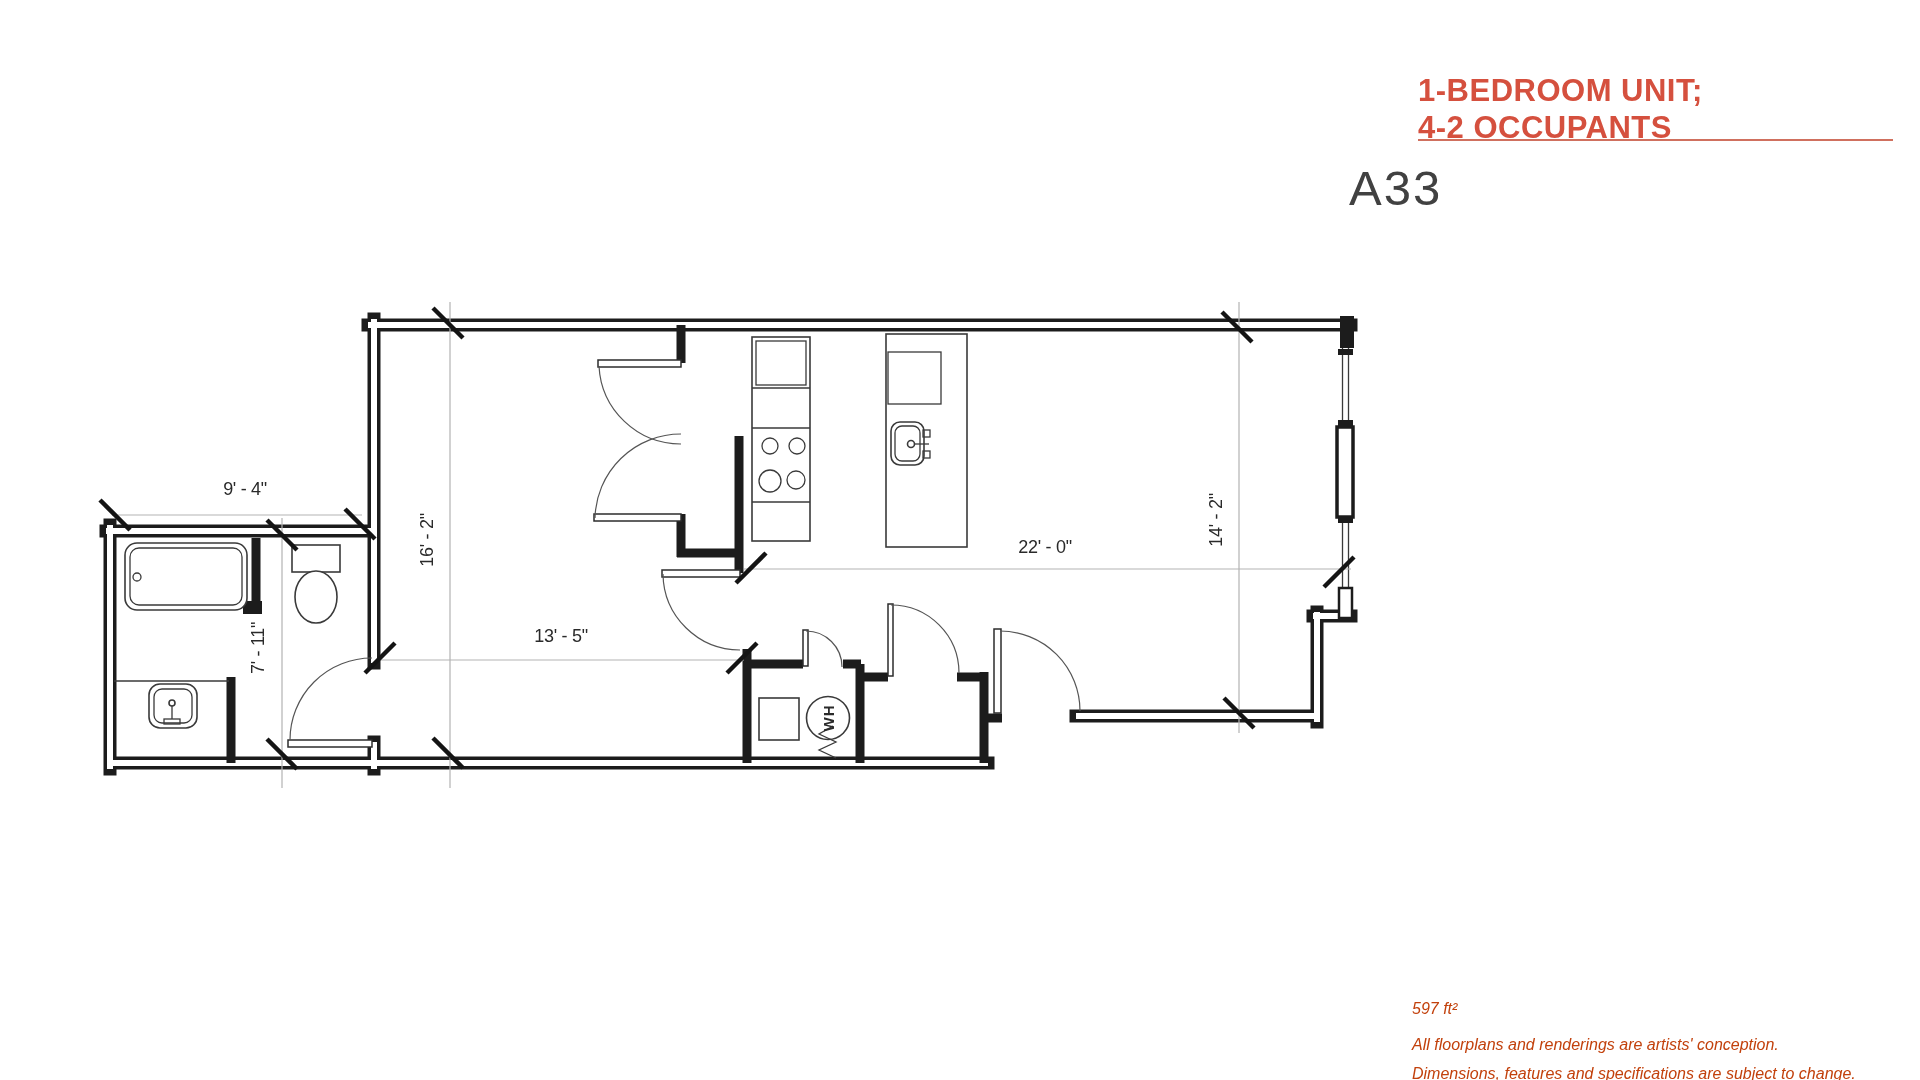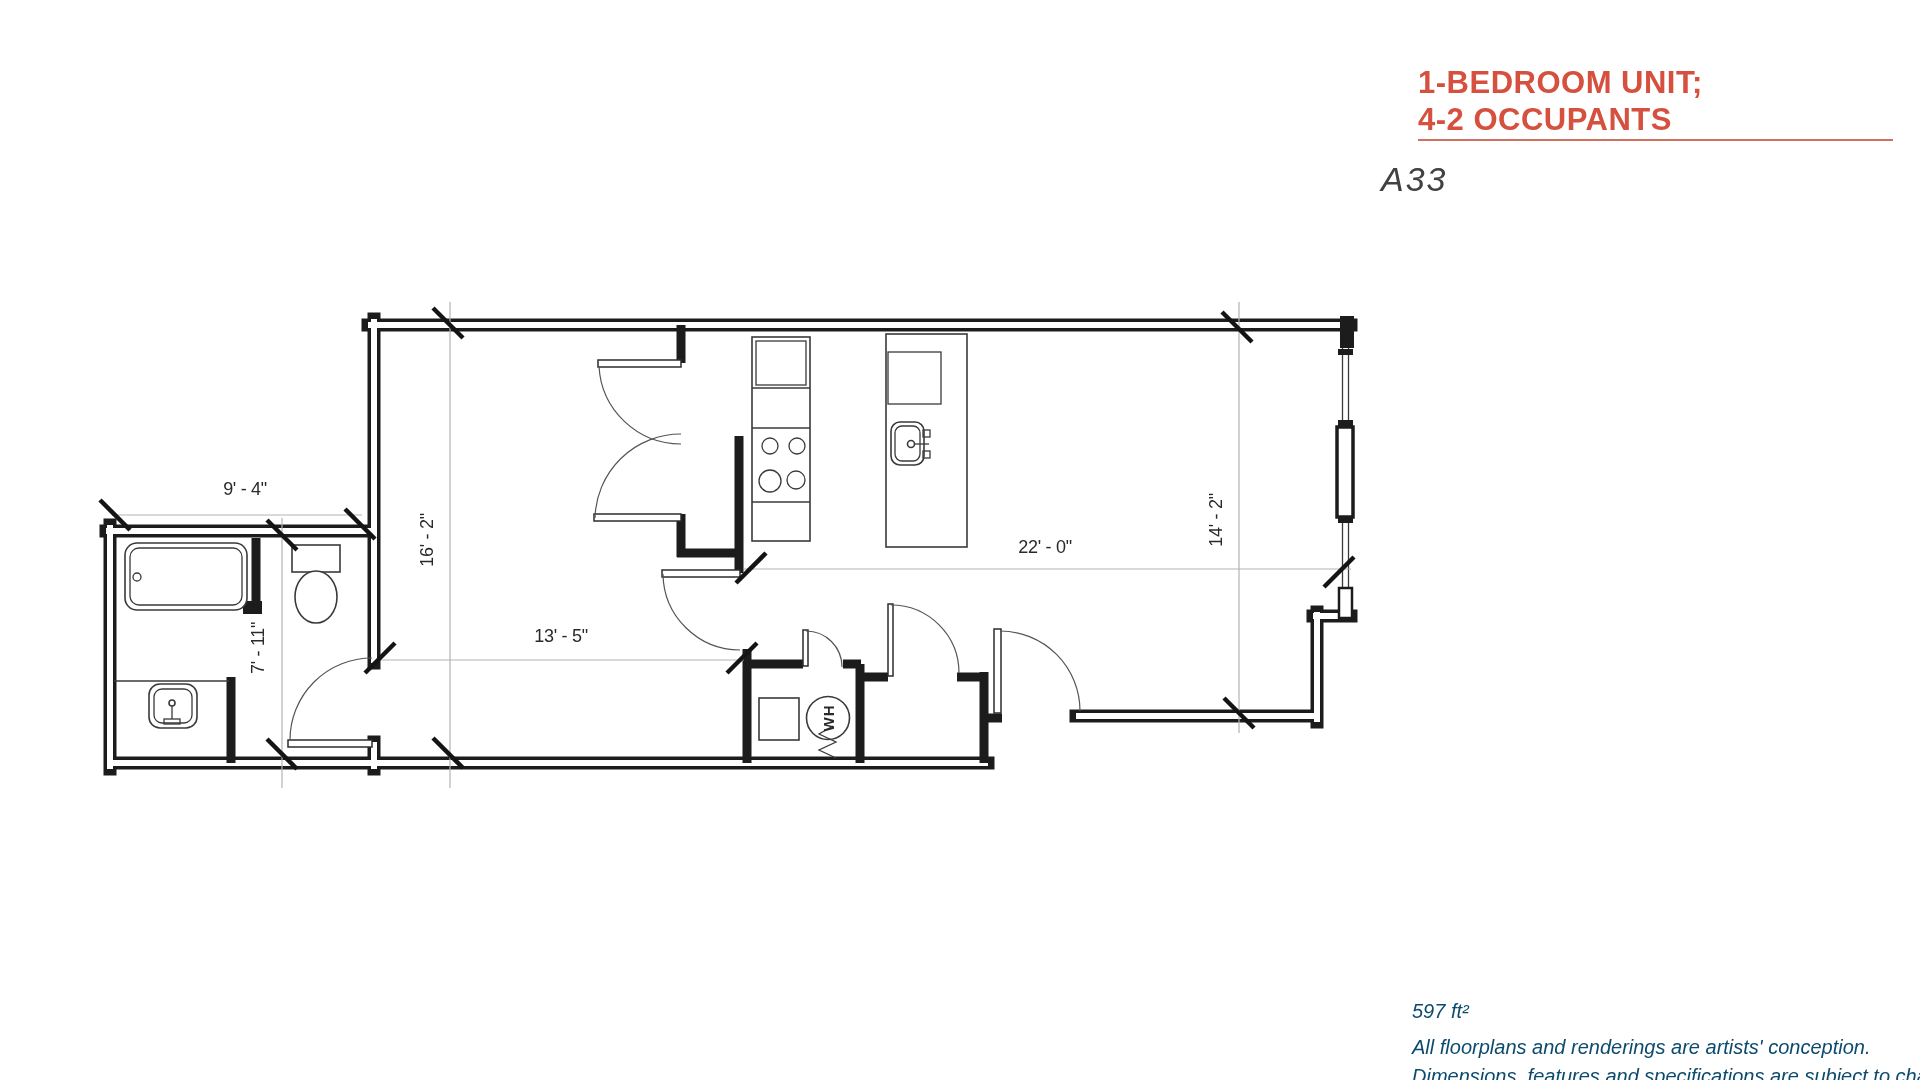--- a/index.html
+++ b/index.html
@@ -1,26 +1,26 @@
 <!DOCTYPE html>
 <html><head>
 <meta charset="utf-8">
 <style>
   html,body{margin:0;padding:0;background:#fff;}
   body{width:1920px;height:1080px;position:relative;overflow:hidden;
        font-family:"Liberation Sans", sans-serif;}
   .abs{position:absolute;}
   
-  .title{left:1418px;top:64px;color:#d5503e;font-size:31px;font-weight:bold;
+  .title{left:1418px;top:72px;color:#d5503e;font-size:31px;font-weight:bold;
          line-height:37px;letter-spacing:0.5px;white-space:nowrap;}
   .title-underline{left:1418px;top:139px;width:475px;height:2px;background:#d0705e;}
-  .unit-label{left:1381px;top:160px;color:#414141;font-size:34px;font-weight:400;
-              letter-spacing:2px;font-style:italic;}
+  .unit-label{left:1349px;top:160px;color:#414141;font-size:49px;font-weight:400;
+              letter-spacing:2px;}
   
-  .footer-line{left:1412px;color:#0c4a6e;font-size:20px;font-style:italic;
+  .footer-line{left:1412px;color:#c2410c;font-size:16px;font-style:italic;
                white-space:nowrap;}
   .f1{top:1000px;} .f2{top:1036px;} .f3{top:1065px;}
   
   svg{position:absolute;left:0;top:0;}
   .wall-outer{stroke:#1c1c1c;stroke-width:13;fill:none;stroke-linecap:square;}
   .wall-core{stroke:#ffffff;stroke-width:6;fill:none;stroke-linecap:butt;}
   .wall-solid{stroke:#1c1c1c;stroke-width:9;fill:none;stroke-linecap:butt;}
   .fix{stroke:#3a3a3a;stroke-width:1.6;fill:#fff;}
   .fixthin{stroke:#3a3a3a;stroke-width:1.3;fill:none;}
   .arc{stroke:#555;stroke-width:1.2;fill:none;}

